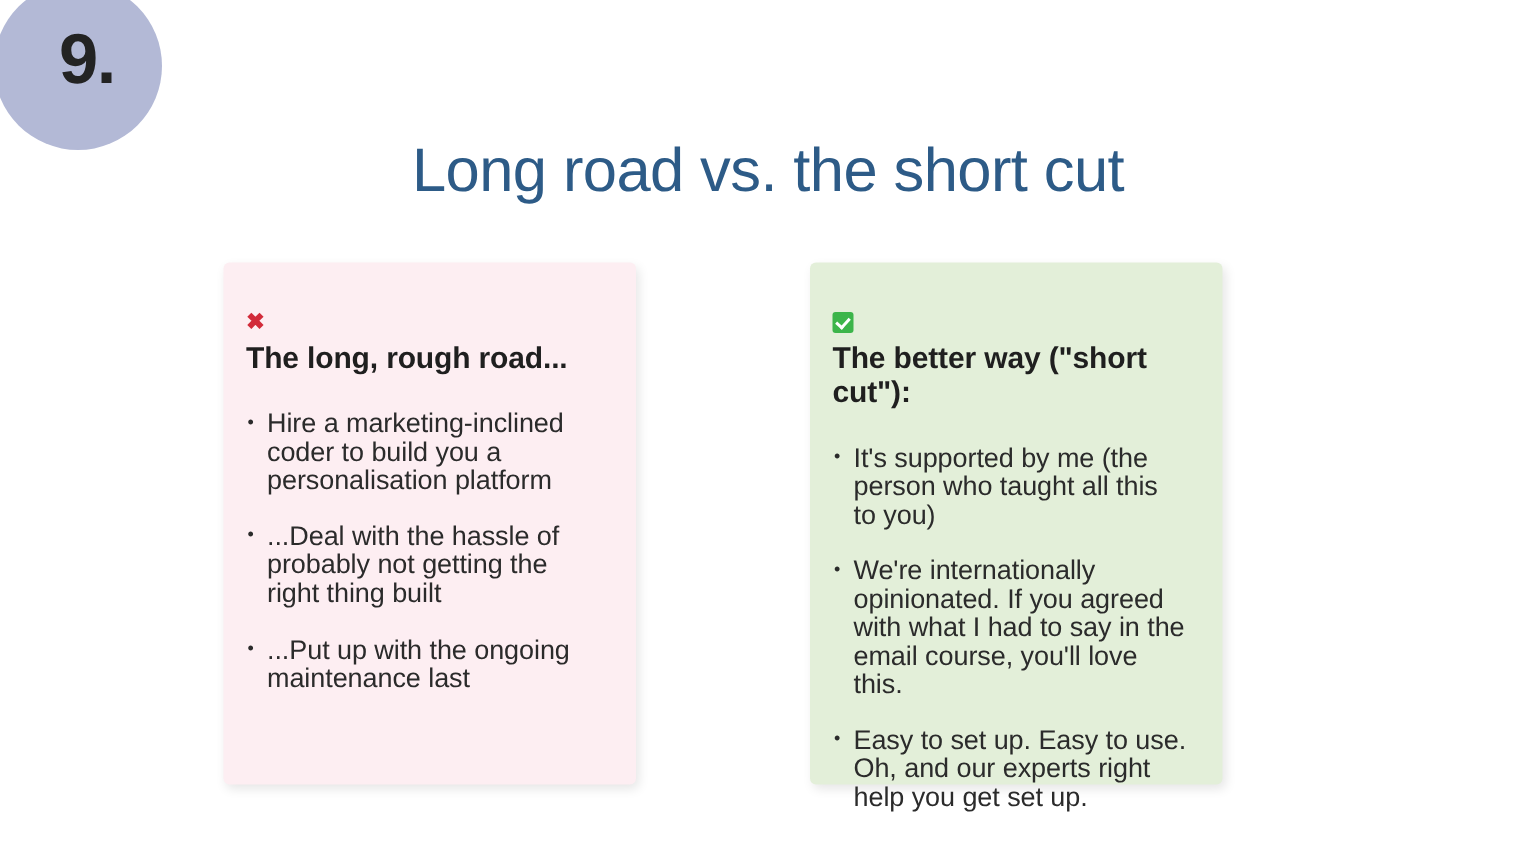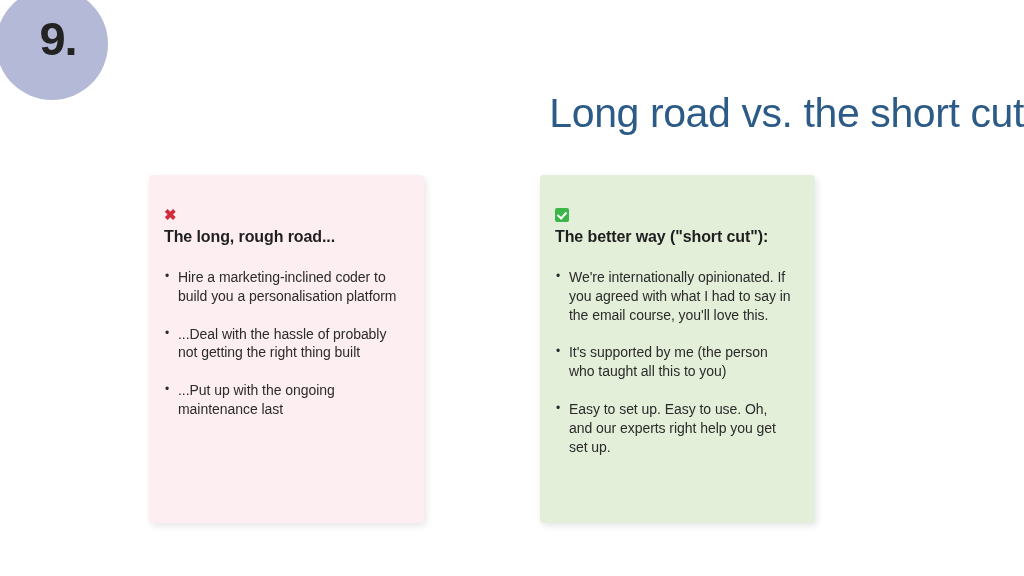--- a/index.html
+++ b/index.html
@@ -36,21 +36,21 @@
     transform: translate(6px, -6px);
     font-family: "Liberation Sans", sans-serif;
   }
 
   
   .slide-title {
     position: absolute;
     left: 0;
     right: 0;
     top: 62px;
-    text-align: right;
+    text-align: center;
     font-size: 41px;
     font-weight: 400;
     color: #2d5b87;
     letter-spacing: -0.4px;
     line-height: 1.2;
   }
 
   
   .cards {
     position: absolute;
@@ -103,36 +103,36 @@
     position: absolute;
     left: 4px;
     top: 1.5px;
     width: 4px;
     height: 7px;
     border: solid #ffffff;
     border-width: 0 2px 2px 0;
     transform: rotate(42deg);
   }
   .card-heading {
-    font-size: 16px;
+    font-size: 20px;
     font-weight: bold;
     color: #1f1f1f;
     margin: 0 0 22px 0;
     letter-spacing: -0.1px;
   }
   .bullet-list {
     list-style: none;
     margin: 0;
     padding: 0;
   }
   .bullet-item {
     position: relative;
     padding-left: 14px;
     margin-bottom: 19px;
-    font-size: 14px;
+    font-size: 18px;
     line-height: 18.8px;
     color: #2b2b2b;
     letter-spacing: -0.05px;
   }
   .bullet-item::before {
     content: "•";
     position: absolute;
     left: 1px;
     top: -1px;
     font-size: 12px;
@@ -157,19 +157,19 @@
       <li class="bullet-item">Hire a marketing-inclined coder to build you a personalisation platform</li>
       <li class="bullet-item">...Deal with the hassle of probably not getting the right thing built</li>
       <li class="bullet-item">...Put up with the ongoing maintenance last</li>
     </ul>
   </div>
 
   <div class="card card-right">
     <span class="card-icon"><span class="icon-check-box"></span></span>
     <div class="card-heading">The better way ("short cut"):</div>
     <ul class="bullet-list">
+      <li class="bullet-item">It's supported by me (the person who taught all this to you)</li>
       <li class="bullet-item">We're internationally opinionated. If you agreed with what I had to say in the email course, you'll love this.</li>
-      <li class="bullet-item">It's supported by me (the person who taught all this to you)</li>
       <li class="bullet-item">Easy to set up. Easy to use. Oh, and our experts right help you get set up.</li>
     </ul>
   </div>
 
 </div>
 
 </body></html>

